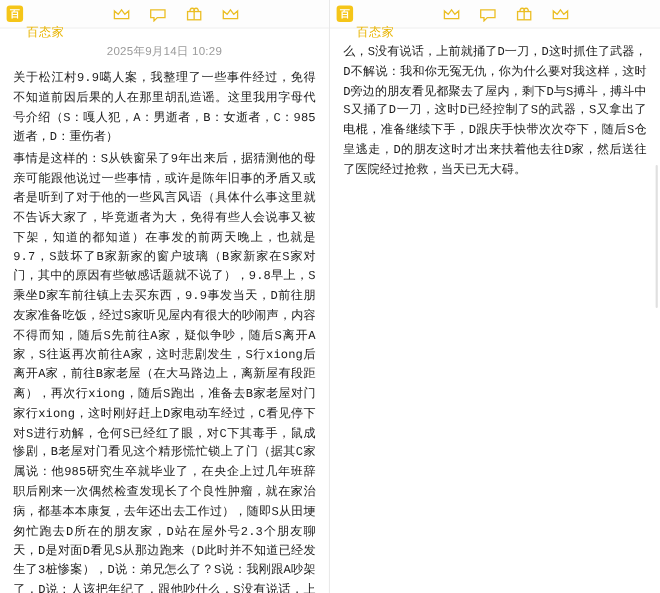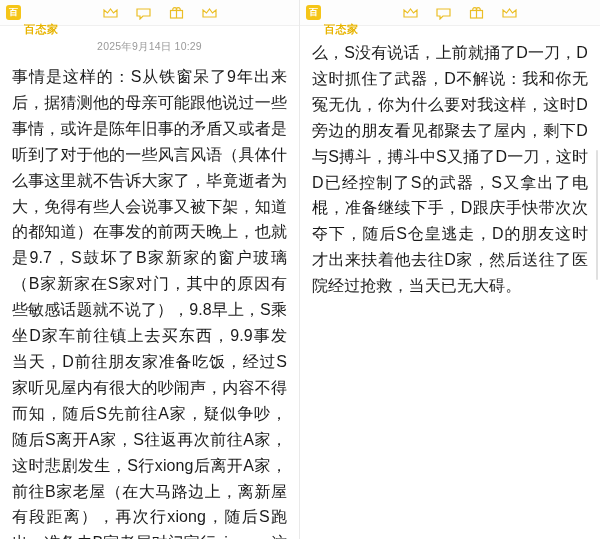--- a/index.html
+++ b/index.html
@@ -56,21 +56,21 @@
     background: #f5c518;
     color: #ffffff;
     font-size: 9px;
     line-height: 15px;
     text-align: center;
     font-weight: bold;
   }
   .brand-text {
     font-size: 11px;
     color: #e8b400;
-    font-weight: bold;
+    font-weight: normal;
     letter-spacing: 0.5px;
     margin-top: 33px;
   }
   .topbar-icons {
     display: flex;
     align-items: center;
     gap: 16px;
     margin-left: 10px;
   }
   .tb-ico {
@@ -88,25 +88,26 @@
     overflow: hidden;
   }
   .timestamp {
     text-align: center;
     font-size: 10.5px;
     color: #9a9a9a;
     margin: 4px 0 10px 0;
     letter-spacing: 0.2px;
   }
   .article {
-    font-size: 16px;
+    font-size: 11px;
     line-height: 1.62;
     color: #1a1a1a;
     text-align: justify;
     letter-spacing: 0.1px;
+    font-family: Liberation Mono, monospace;
   }
   .article p {
     margin: 0 0 2px 0;
   }
   .pane.right .content {
     padding-top: 12px;
   }
   .pane.right .article {
     margin-top: 2px;
   }
@@ -155,20 +156,21 @@
           <svg width="17" height="14" viewBox="0 0 17 14">
               <path d="M2 11 L2 4 L5.5 7 L8.5 3 L11.5 7 L15 4 L15 11 Z" fill="none" stroke="#e8b400" stroke-width="1.2"></path>
             </svg>
         </span>
       </div>
     </div>
 
     <div class="content">
       <div class="timestamp">2025年9月14日 10:29</div>
       <div class="article">
+        <p>关于松江村9.9噶人案，我整理了一些事件经过，免得不知道前因后果的人在那里胡乱造谣。这里我用字母代号介绍（S：嘎人犯，A：男逝者，B：女逝者，C：985逝者，D：重伤者）</p>
         <p>事情是这样的：S从铁窗呆了9年出来后，据猜测他的母亲可能跟他说过一些事情，或许是陈年旧事的矛盾又或者是听到了对于他的一些风言风语（具体什么事这里就不告诉大家了，毕竟逝者为大，免得有些人会说事又被下架，知道的都知道）在事发的前两天晚上，也就是9.7，S鼓坏了B家新家的窗户玻璃（B家新家在S家对门，其中的原因有些敏感话题就不说了），9.8早上，S乘坐D家车前往镇上去买东西，9.9事发当天，D前往朋友家准备吃饭，经过S家听见屋内有很大的吵闹声，内容不得而知，随后S先前往A家，疑似争吵，随后S离开A家，S往返再次前往A家，这时悲剧发生，S行xiong后离开A家，前往B家老屋（在大马路边上，离新屋有段距离），再次行xiong，随后S跑出，准备去B家老屋对门家行xiong，这时刚好赶上D家电动车经过，C看见停下对S进行劝解，仓何S已经红了眼，对C下其毒手，鼠成惨剧，B老屋对门看见这个精形慌忙锁上了门（据其C家属说：他985研究生卒就毕业了，在央企上过几年班辞职后刚来一次偶然检查发现长了个良性肿瘤，就在家治病，都基本本康复，去年还出去工作过），随即S从田埂匆忙跑去D所在的朋友家，D站在屋外号2.3个朋友聊天，D是对面D看见S从那边跑来（D此时并不知道已经发生了3桩惨案），D说：弟兄怎么了？S说：我刚跟A吵架了，D说：人该把年纪了，跟他吵什么，S没有说话，上前就捅了D一刀，D这时抓住了武</p>
       </div>
     </div>
   </div>
 
   <div class="pane right">
 
     <div class="topbar">
       <div class="brand">
         <div class="brand-badge">百</div>

